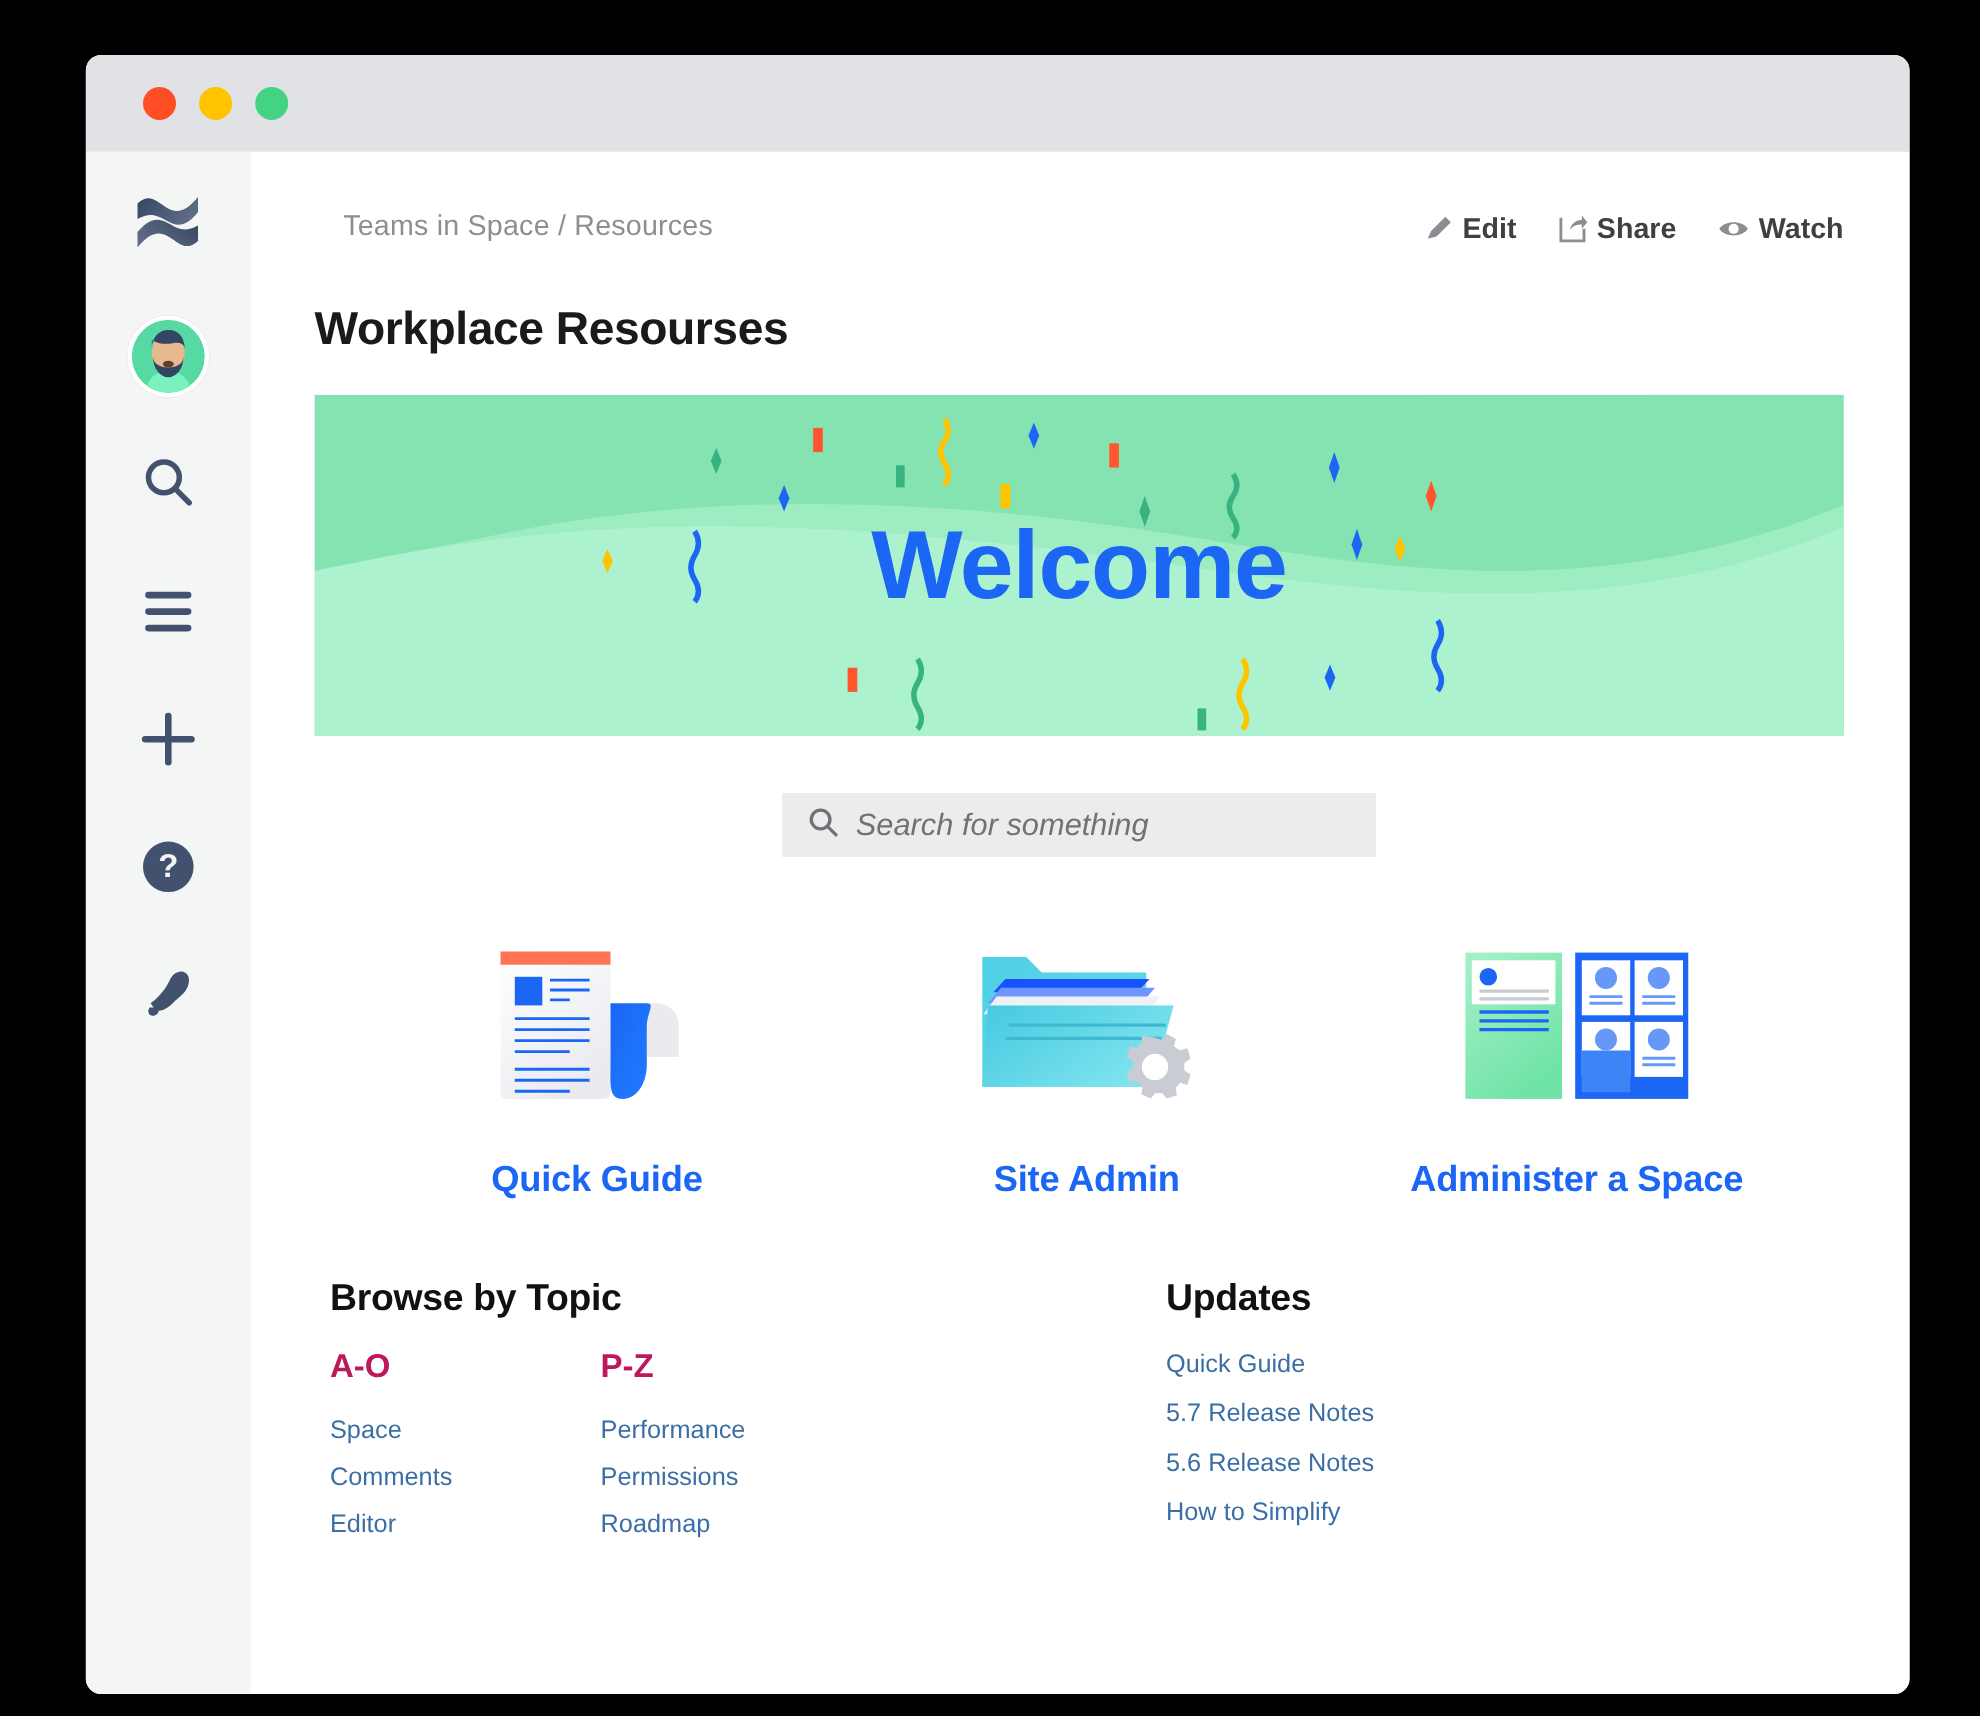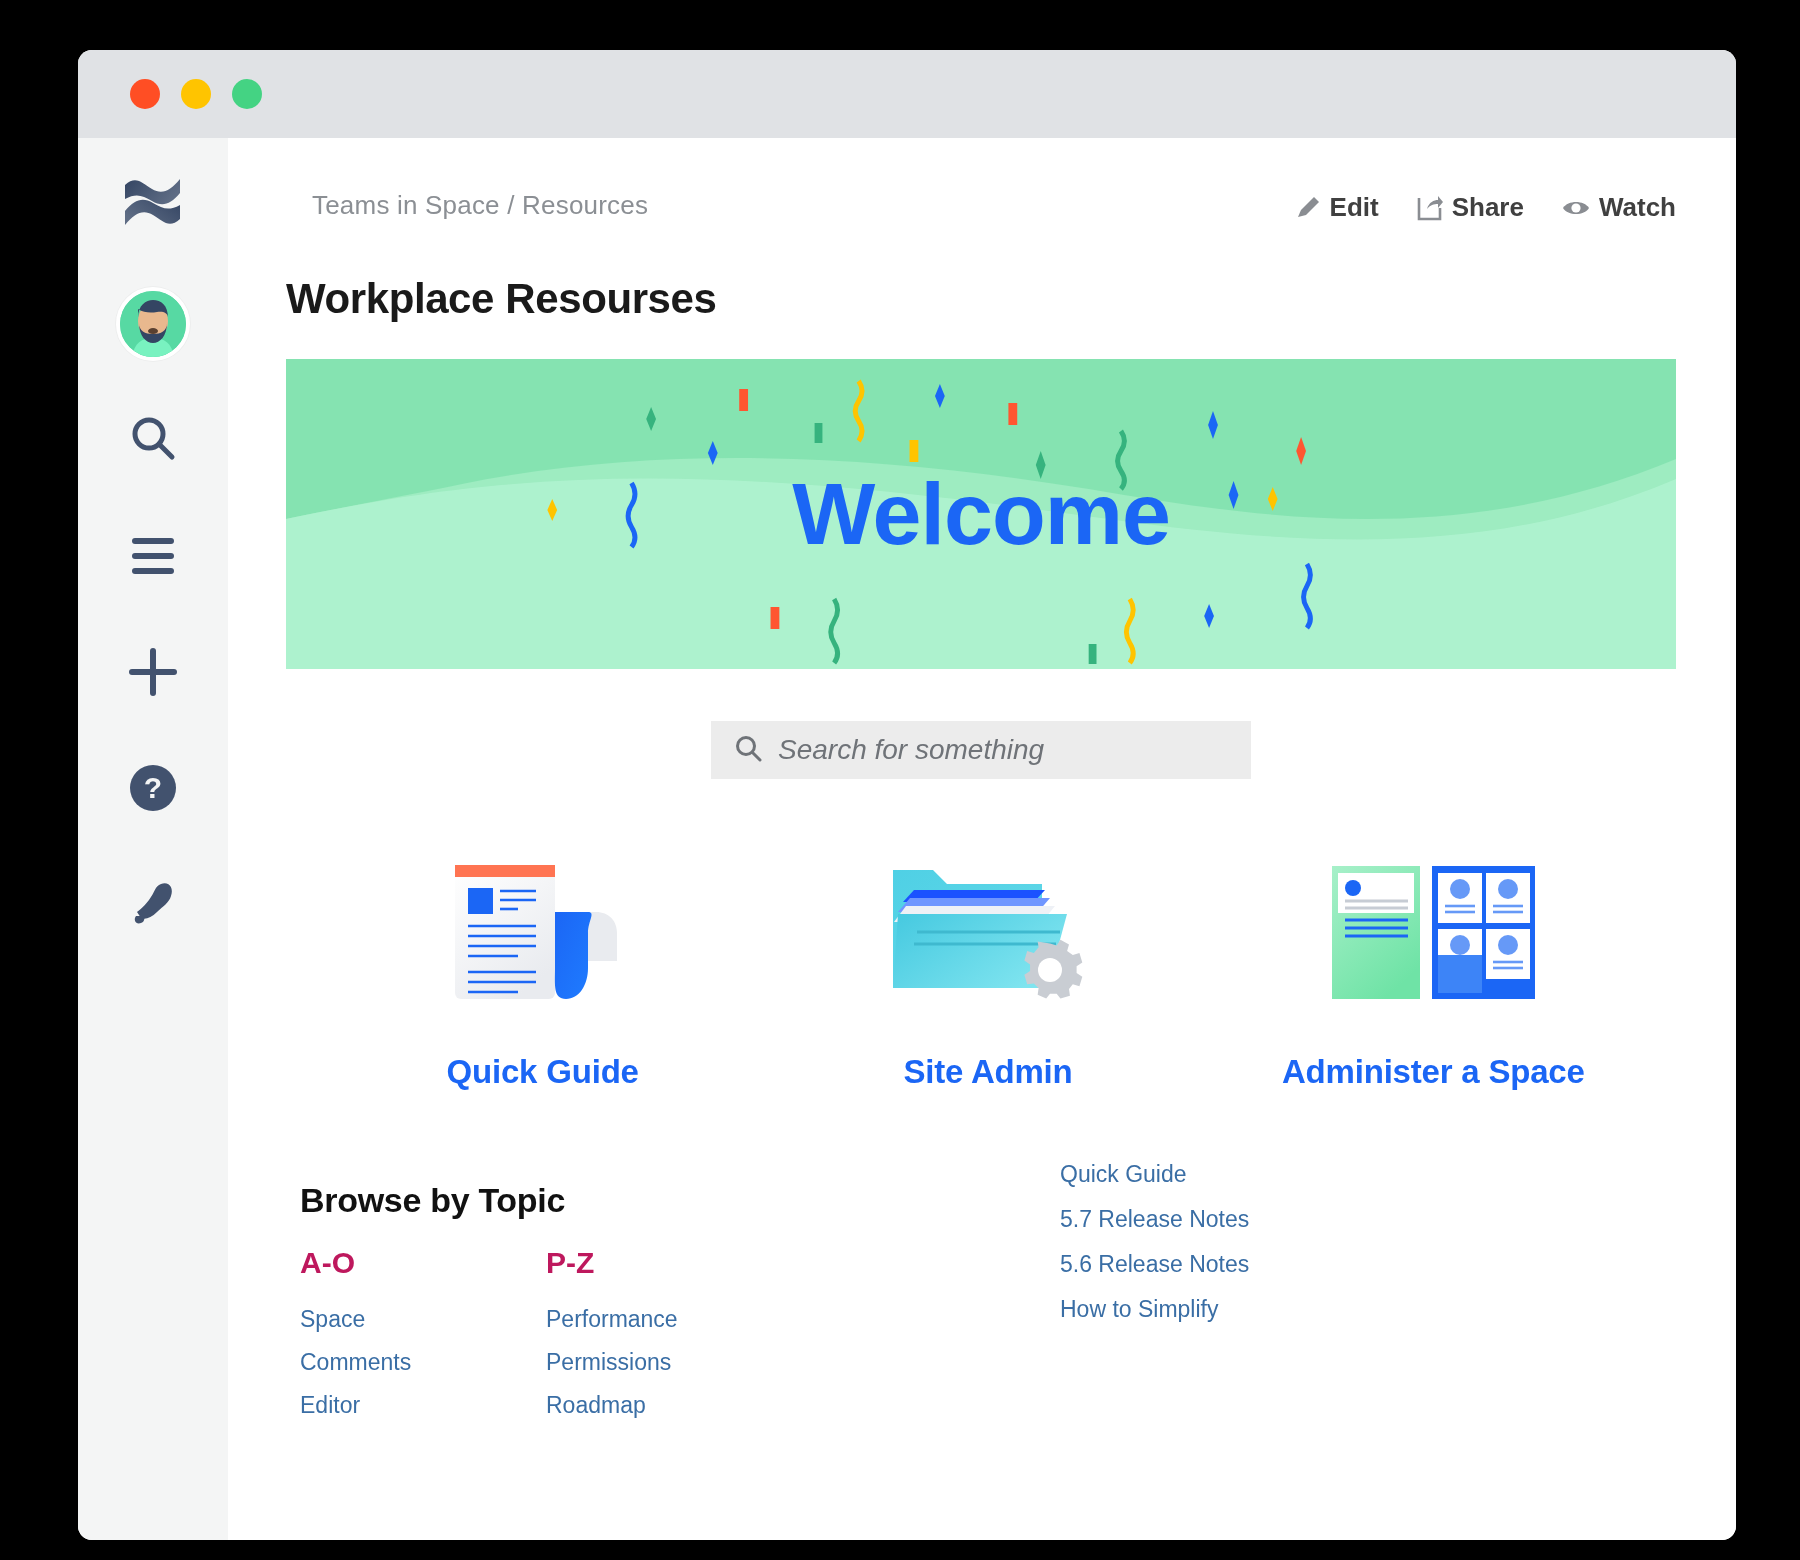--- a/index.html
+++ b/index.html
@@ -143,21 +143,21 @@
   .feature .art { height: 180px; display: flex; align-items: center; justify-content: center; }
   .feature .flabel {
     margin-top: 32px; font-size: 33px; font-weight: bold; color: #1b66f5;
     cursor: pointer; letter-spacing: -0.2px;
   }
 
   
   .lower { display: flex; margin-top: 70px; padding-left: 14px; }
   .browse { width: 760px; }
   .sec-h {
-    font-size: 34px; font-weight: bold; color: #111; letter-spacing: -0.3px; margin-top: 20px;
+    font-size: 34px; font-weight: bold; color: #111; letter-spacing: -0.3px;
   }
   .cols { display: flex; margin-top: 26px; }
   .col { width: 246px; }
   .col-h { font-size: 30px; font-weight: bold; color: #be185d; margin-bottom: 26px; }
   .lnk {
     display: block; font-size: 23px; color: #3a6ea5;
     margin-bottom: 16px; cursor: pointer;
   }
   .updates { flex: 1 1 auto; }
   .updates .sec-h { margin-bottom: 26px; }
@@ -464,20 +464,21 @@
             <div class="col">
               <div class="col-h">P-Z</div>
               <span class="lnk">Performance</span>
               <span class="lnk">Permissions</span>
               <span class="lnk">Roadmap</span>
             </div>
           </div>
         </div>
 
         <div class="updates">
+          <div class="sec-h">Updates</div>
           <span class="lnk">Quick Guide</span>
           <span class="lnk">5.7 Release Notes</span>
           <span class="lnk">5.6 Release Notes</span>
           <span class="lnk">How to Simplify</span>
         </div>
       </div>
 
     </div>
   </div>
 </div>

